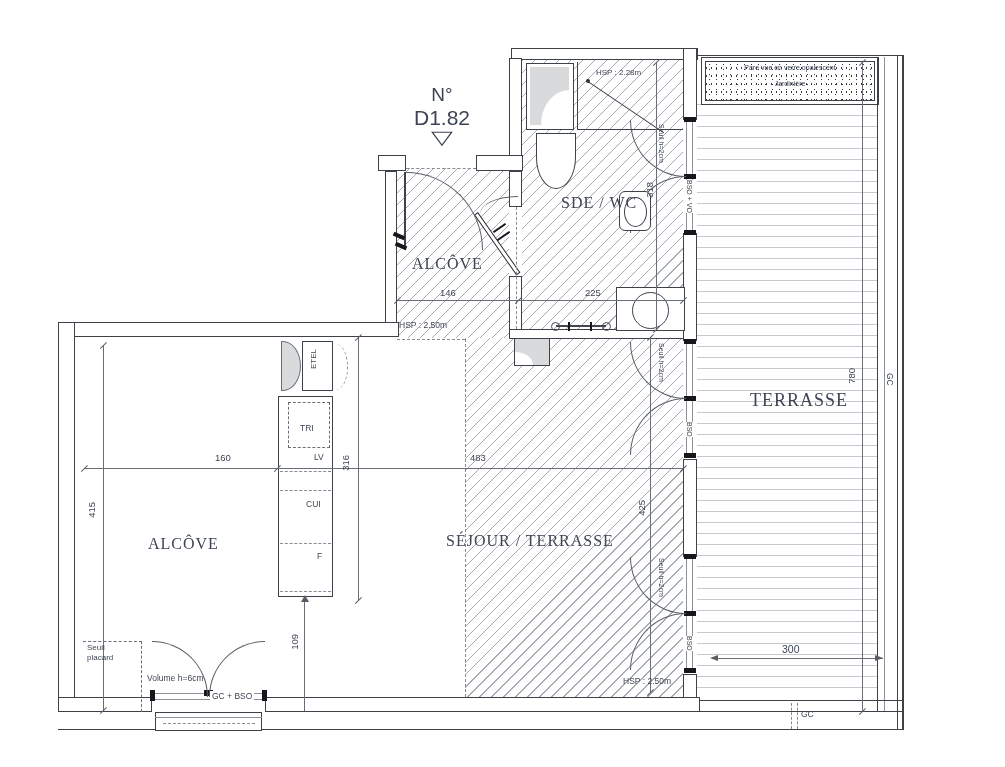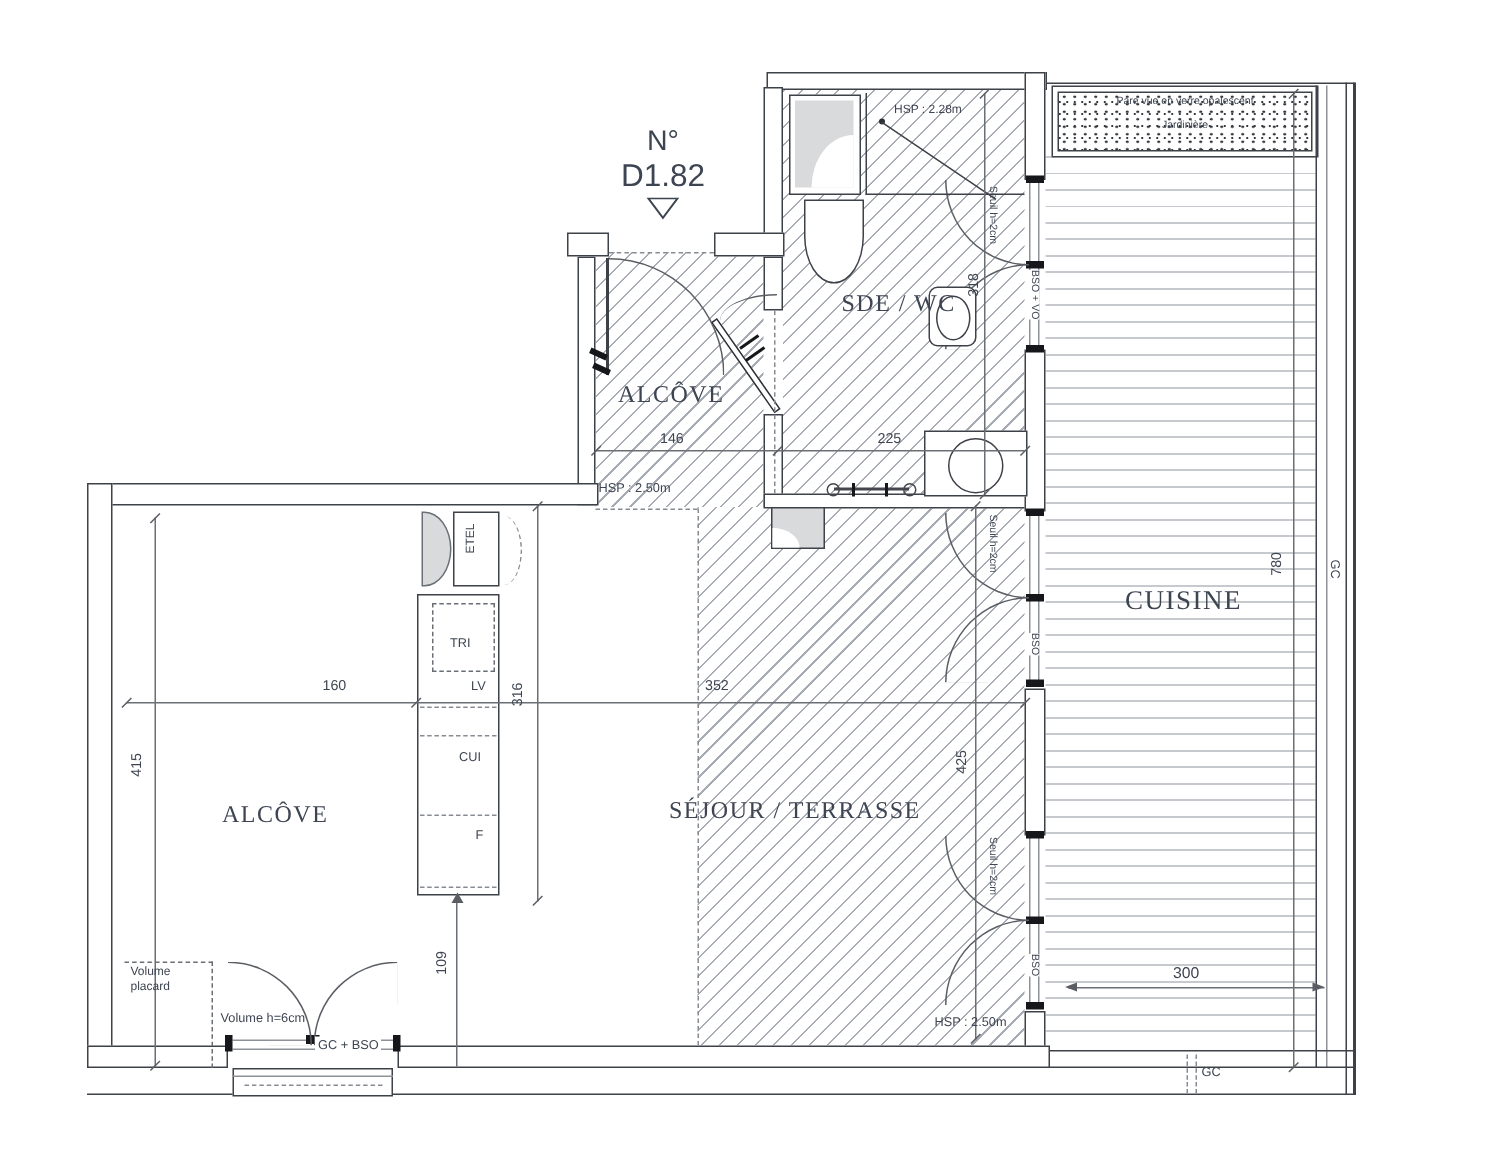--- a/index.html
+++ b/index.html
@@ -200,46 +200,46 @@
   <div class="abs" style="left:875px;top:655px;width:0;height:0;border-top:3.5px solid transparent;border-bottom:3.5px solid transparent;border-left:8px solid #5a5e64;"></div>
 
   <div class="txt" style="left:404px;top:84px;width:76px;text-align:center;font-size:19px;">N°</div>
   <div class="txt" style="left:404px;top:106px;width:76px;text-align:center;font-size:21px;">D1.82</div>
   <div class="txt" style="left:404px;top:126px;width:76px;text-align:center;font-size:19px;transform:scaleX(1.5);">▽</div>
 
   <div class="room" style="left:412px;top:255px;">ALCÔVE</div>
   <div class="room" style="left:561px;top:194px;">SDE / WC</div>
   <div class="room" style="left:148px;top:535px;">ALCÔVE</div>
   <div class="room" style="left:446px;top:532px;">SÉJOUR / TERRASSE</div>
-  <div class="room" style="left:750px;top:390px;font-size:18px;">CUISINE</div>
+  <div class="room" style="left:750px;top:390px;font-size:18px;">TERRASSE</div>
 
   <div class="dimtxt" style="left:440px;top:287px;">146</div>
   <div class="dimtxt" style="left:585px;top:287px;">225</div>
   <div class="dimtxt vtxt" style="left:644px;top:182px;">318</div>
   <div class="dimtxt" style="left:215px;top:452px;">160</div>
-  <div class="dimtxt" style="left:470px;top:452px;">352</div>
+  <div class="dimtxt" style="left:470px;top:452px;">483</div>
   <div class="dimtxt vtxt" style="left:86px;top:502px;">415</div>
   <div class="dimtxt vtxt" style="left:340px;top:455px;">316</div>
   <div class="dimtxt vtxt" style="left:289px;top:634px;">109</div>
   <div class="dimtxt vtxt" style="left:636px;top:500px;">425</div>
   <div class="dimtxt vtxt" style="left:846px;top:368px;">780</div>
   <div class="dimtxt" style="left:782px;top:643px;font-size:10.5px;">300</div>
 
   <div class="txt" style="left:596px;top:68px;font-size:8px;">HSP : 2.28m</div>
   <div class="txt small" style="left:399px;top:320px;">HSP : 2.50m</div>
   <div class="txt small" style="left:623px;top:676px;">HSP : 2.50m</div>
   <div class="txt tiny vdown" style="left:658px;top:124px;">Seuil h=2cm</div>
   <div class="txt tiny vdown" style="left:658px;top:343px;">Seuil h=2cm</div>
   <div class="txt tiny vdown" style="left:658px;top:558px;">Seuil h=2cm</div>
   <div class="txt tiny vdown" style="left:686px;top:180px;background:#fff;">BSO + VO</div>
   <div class="txt tiny vdown" style="left:686px;top:422px;background:#fff;">BSO</div>
   <div class="txt tiny vdown" style="left:686px;top:636px;background:#fff;">BSO</div>
   <div class="txt small" style="left:210px;top:691px;background:#fff;padding:0 2px;">GC + BSO</div>
   <div class="txt small" style="left:147px;top:673px;">Volume h=6cm</div>
-  <div class="txt" style="left:87px;top:643px;font-size:8px;line-height:1.25;">Volume
+  <div class="txt" style="left:87px;top:643px;font-size:8px;line-height:1.25;">Seuil
 placard</div>
   <div class="txt small vdown" style="left:885px;top:373px;">GC</div>
   <div class="txt small" style="left:801px;top:709px;">GC</div>
 
   <div class="txt vtxt" style="left:309px;top:349px;font-size:8px;">ETEL</div>
   <div class="txt small" style="left:300px;top:423px;">TRI</div>
   <div class="txt small" style="left:314px;top:452px;">LV</div>
   <div class="txt small" style="left:306px;top:499px;">CUI</div>
   <div class="txt small" style="left:317px;top:551px;">F</div>
 

